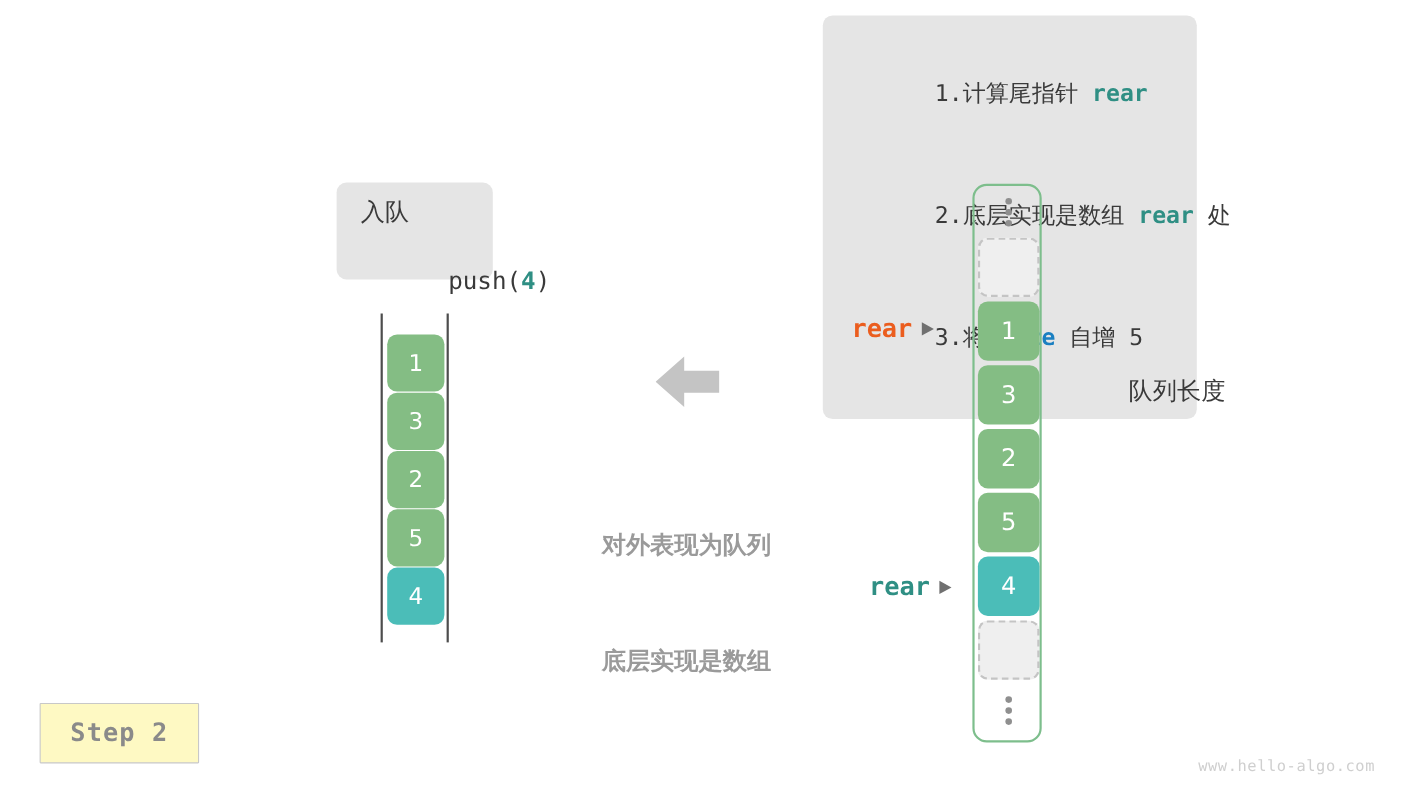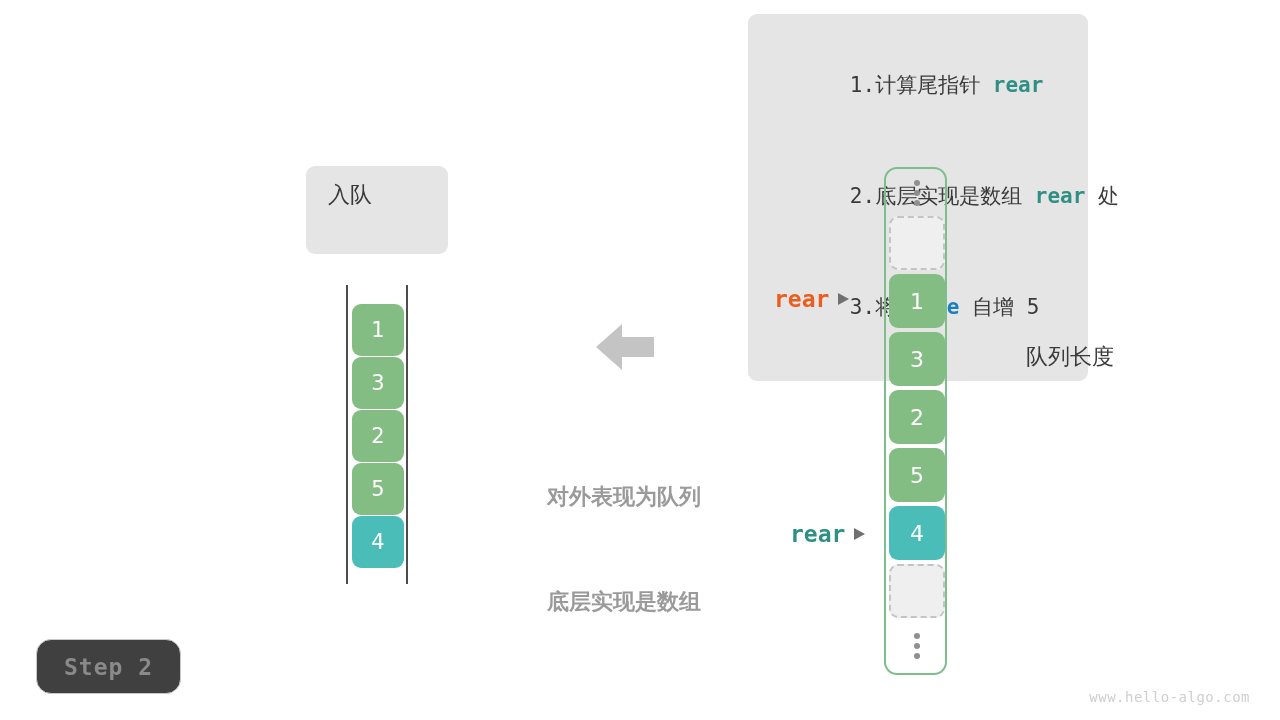--- a/index.html
+++ b/index.html
@@ -49,21 +49,21 @@
     left: 306px;
     top: 166px;
     width: 142px;
     height: 88px;
     background: #e5e5e5;
     border-radius: 9px;
     box-sizing: border-box;
     padding: 13px 0 0 22px;
   }
   .op-line-cn {
-    font-family: Liberation Sans, sans-serif;
+    font-family: Liberation Mono, monospace;
     font-size: 22px;
     color: #3a3a3a;
     line-height: 31px;
     white-space: pre;
   }
   .op-line-code {
     font-family: "DejaVu Sans Mono", "Liberation Mono", monospace;
     font-size: 22px;
     color: #3a3a3a;
     line-height: 31px;
@@ -219,23 +219,23 @@
     white-space: pre;
   }
 
   
   .step-badge {
     position: absolute;
     left: 36px;
     top: 639px;
     width: 145px;
     height: 55px;
-    background: #404040;
+    background: #fef9c3;
     border: 1px solid #c8c8c8;
-    border-radius: 15px;
+    border-radius: 1px;
     display: flex;
     align-items: center;
     justify-content: center;
     font-family: "DejaVu Sans Mono", "Liberation Mono", monospace;
     font-size: 23px;
     font-weight: bold;
     color: #8a8a8a;
     letter-spacing: 1px;
     box-sizing: border-box;
   }
@@ -263,20 +263,23 @@
     <div class="instr-line">
       <span>2.</span><span>底层实现是数组 </span><span class="kw-teal">rear</span><span> 处</span>
     </div>
     <div class="instr-line">
       <span>3.</span><span>将 </span><span class="kw-blue">size</span><span> 自增 5</span>
     </div>
   </div>
 
   <div class="op-box">
     <div class="op-line-cn">入队</div>
+    <div class="op-line-code">
+      <span>push(</span><span class="kw-teal">4</span><span>)</span>
+    </div>
   </div>
 
   <div class="lq-wrap">
     <div class="lq-bar left"></div>
     <div class="lq-bar right"></div>
     <div class="lq-cells">
       <div class="cell green">1</div>
       <div class="cell green">3</div>
       <div class="cell green">2</div>
       <div class="cell green">5</div>

